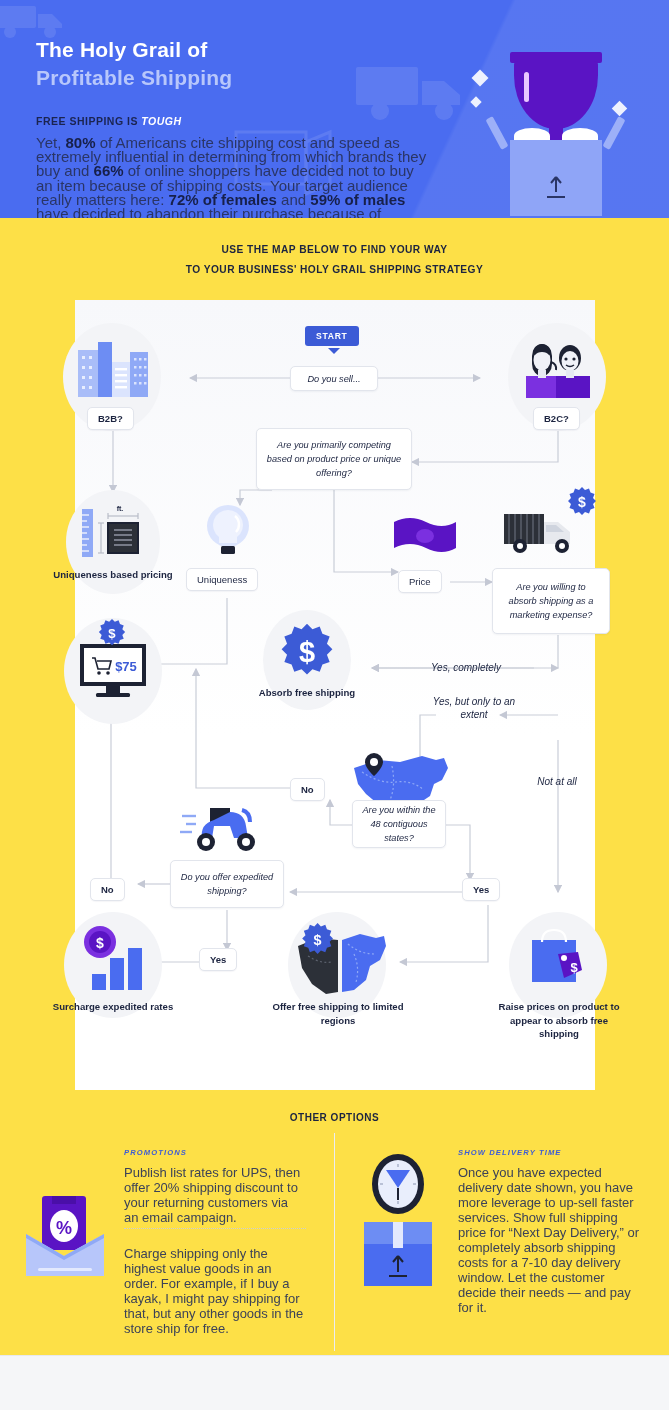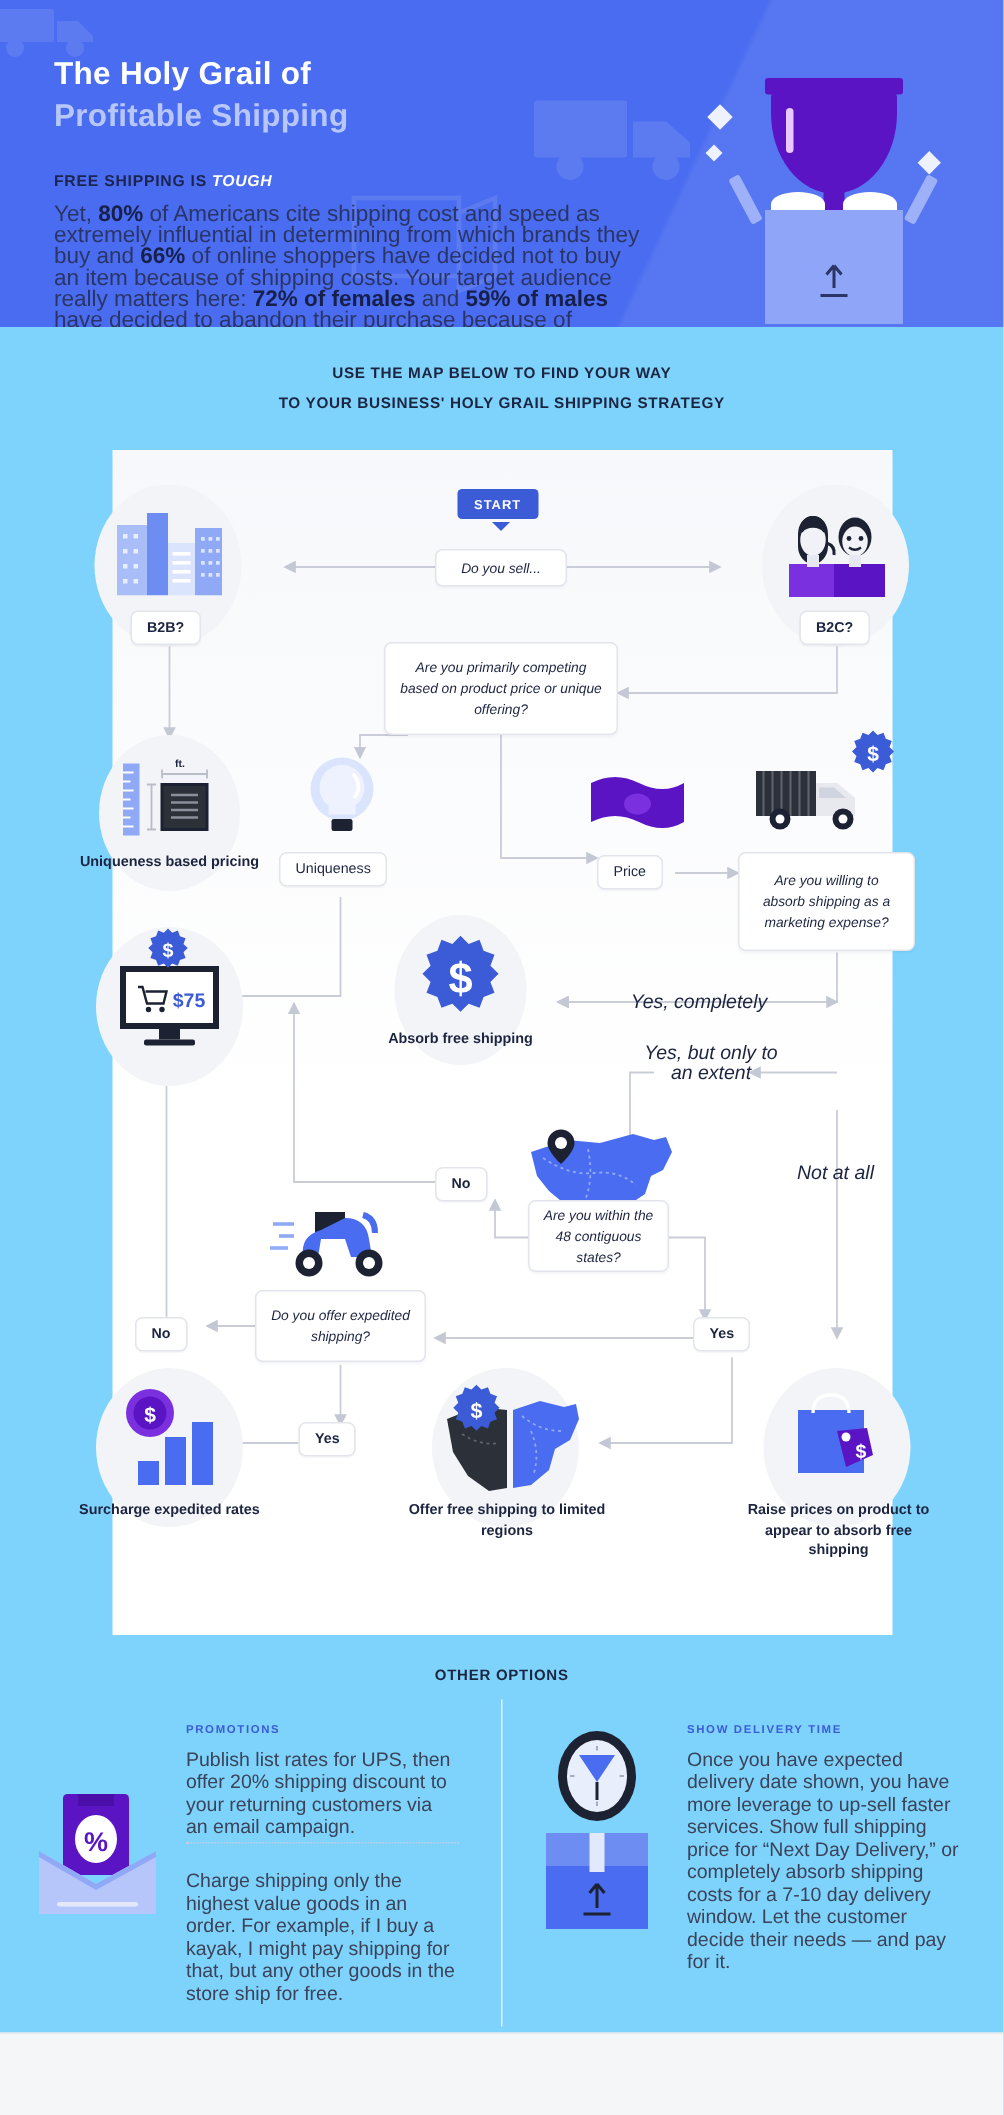--- a/index.html
+++ b/index.html
@@ -1,21 +1,21 @@
 <!DOCTYPE html>
 <html><head>
 <meta charset="utf-8">
 <style>
   * { box-sizing: border-box; margin:0; padding:0; }
   body {
     width: 669px; height: 1410px;
     font-family: "Liberation Sans", sans-serif;
     background:#ffffff; overflow:hidden; position:relative;
   }
-  .page { position:relative; width:669px; height:1410px; background:#7dd3fc; }
+  .page { position:relative; width:669px; height:1410px; background:#fde047;border-radius:29px; }
 
   
   .header { position:absolute; left:0; top:0; width:669px; height:218px;
     background:#4a6cf0; overflow:hidden; }
   .hdr-wash { position:absolute; right:0; top:0; width:330px; height:218px;
     background:linear-gradient(115deg, rgba(255,255,255,0) 40%, rgba(255,255,255,.07) 41%, rgba(255,255,255,.07) 100%); }
   .ghost { position:absolute; opacity:.10; }
   .hdr-title { position:absolute; left:36px; top:36px; }
   .hdr-title .l1 { font-size:21px; font-weight:bold; color:#ffffff; letter-spacing:.2px; line-height:28px; }
   .hdr-title .l2 { font-size:21px; font-weight:bold; color:#b8c7fb; letter-spacing:.2px; line-height:28px; }
@@ -65,36 +65,36 @@
   .node-label.bold { font-weight:bold; }
 
   .qbox { position:absolute; background:#fff; border:1px solid #e2e5ec; border-radius:5px;
      font-size:9.2px; font-style:italic; color:#1c2440; text-align:center;
      display:flex; align-items:center; justify-content:center; line-height:14px;
      padding:6px 8px; box-shadow:0 1px 2px rgba(20,30,70,.05); }
 
   .caption { position:absolute; text-align:center; font-size:9.6px; font-weight:bold;
      color:#1c2440; line-height:13.5px; }
 
-  .edge-label { position:absolute; font-size:13px; font-style:italic; color:#1c2440;
+  .edge-label { position:absolute; font-size:10px; font-style:italic; color:#1c2440;
      text-align:center; line-height:13px; }
 
   .start-tag { position:absolute; background:#3c5bd6; color:#fff; font-size:8.6px;
      font-weight:bold; letter-spacing:.7px; border-radius:3px; padding:5px 11px; }
   .start-point { position:absolute; width:0; height:0;
      border-left:6px solid transparent; border-right:6px solid transparent;
      border-top:6px solid #3c5bd6; }
 
   svg.lines { position:absolute; left:0; top:0; width:669px; height:790px; overflow:visible; }
 
   
   .oo-title { position:absolute; left:0; top:1112px; width:669px; text-align:center;
      font-size:10px; font-weight:bold; letter-spacing:.5px; color:#1c2440; }
   .oo-divider { position:absolute; left:334px; top:1133px; width:1px; height:218px; background:#ececf1; }
-  .oo-head { position:absolute; font-size:7.6px; font-weight:bold; color:#3c5bd6; letter-spacing:1.1px; }
+  .oo-head { position:absolute; font-size:7.6px; font-weight:bold; color:#3c5bd6; letter-spacing:1.1px;font-style:italic; }
   .oo-text { position:absolute; font-size:13px; line-height:15px; color:#3c4257; }
   .dotline { position:absolute; border-top:1px dotted #c9cdd8; }
 
   
   .footer { position:absolute; left:0; top:1355px; width:669px; height:55px;
      background:#f5f6f8; border-top:1px solid #e7e9ee; }
 </style>
 </head>
 <body>
 

